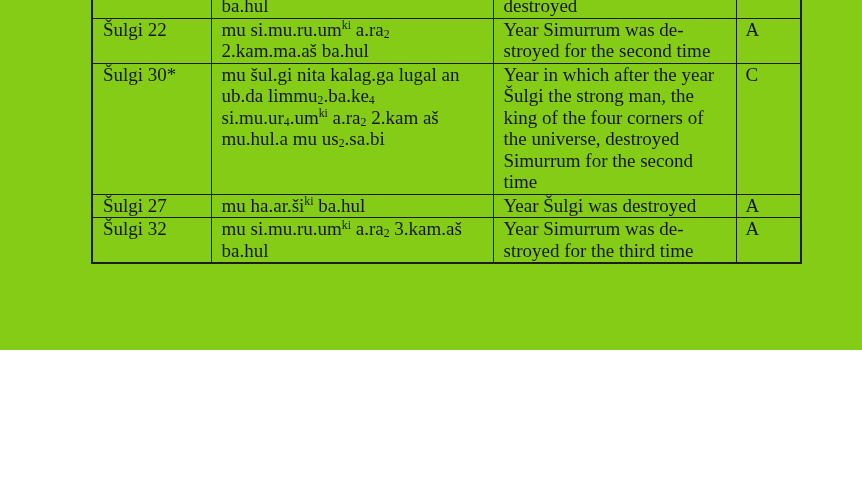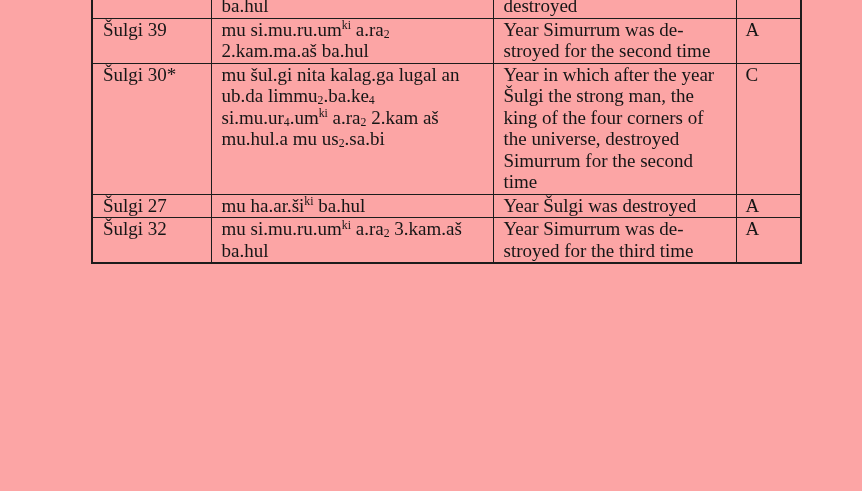--- a/index.html
+++ b/index.html
@@ -3,23 +3,23 @@
 <meta charset="utf-8">
 <style>
   html, body {
     margin: 0;
     padding: 0;
     background: #ffffff;
   }
   .page {
     position: relative;
     width: 862px;
-    height: 491px;
+    height: 350px;
     overflow: hidden;
-    background: #fca5a5;
+    background: #84cc16;
     font-family: "Liberation Serif", "DejaVu Serif", serif;
     color: #161616;
   }
   table.yearnames {
     border-collapse: collapse;
     table-layout: fixed;
     width: 709px;
     margin: -7px 0 0 91px;
     border: 2px solid #1c1c1c;
   }
@@ -58,21 +58,21 @@
         <col class="c-att">
     </colgroup>
     <tbody>
       <tr>
         <td></td>
         <td>ba.hul</td>
         <td>destroyed</td>
         <td class="att"></td>
       </tr>
       <tr>
-        <td>Šulgi 39</td>
+        <td>Šulgi 22</td>
         <td>mu si.mu.ru.um<sup>ki</sup> a.ra<sub>2</sub>
 2.kam.ma.aš ba.hul</td>
         <td>Year Simurrum was de-
 stroyed for the second time</td>
         <td class="att">A</td>
       </tr>
       <tr>
         <td>Šulgi 30*</td>
         <td>mu šul.gi nita kalag.ga lugal an
 ub.da limmu<sub>2</sub>.ba.ke<sub>4</sub>

